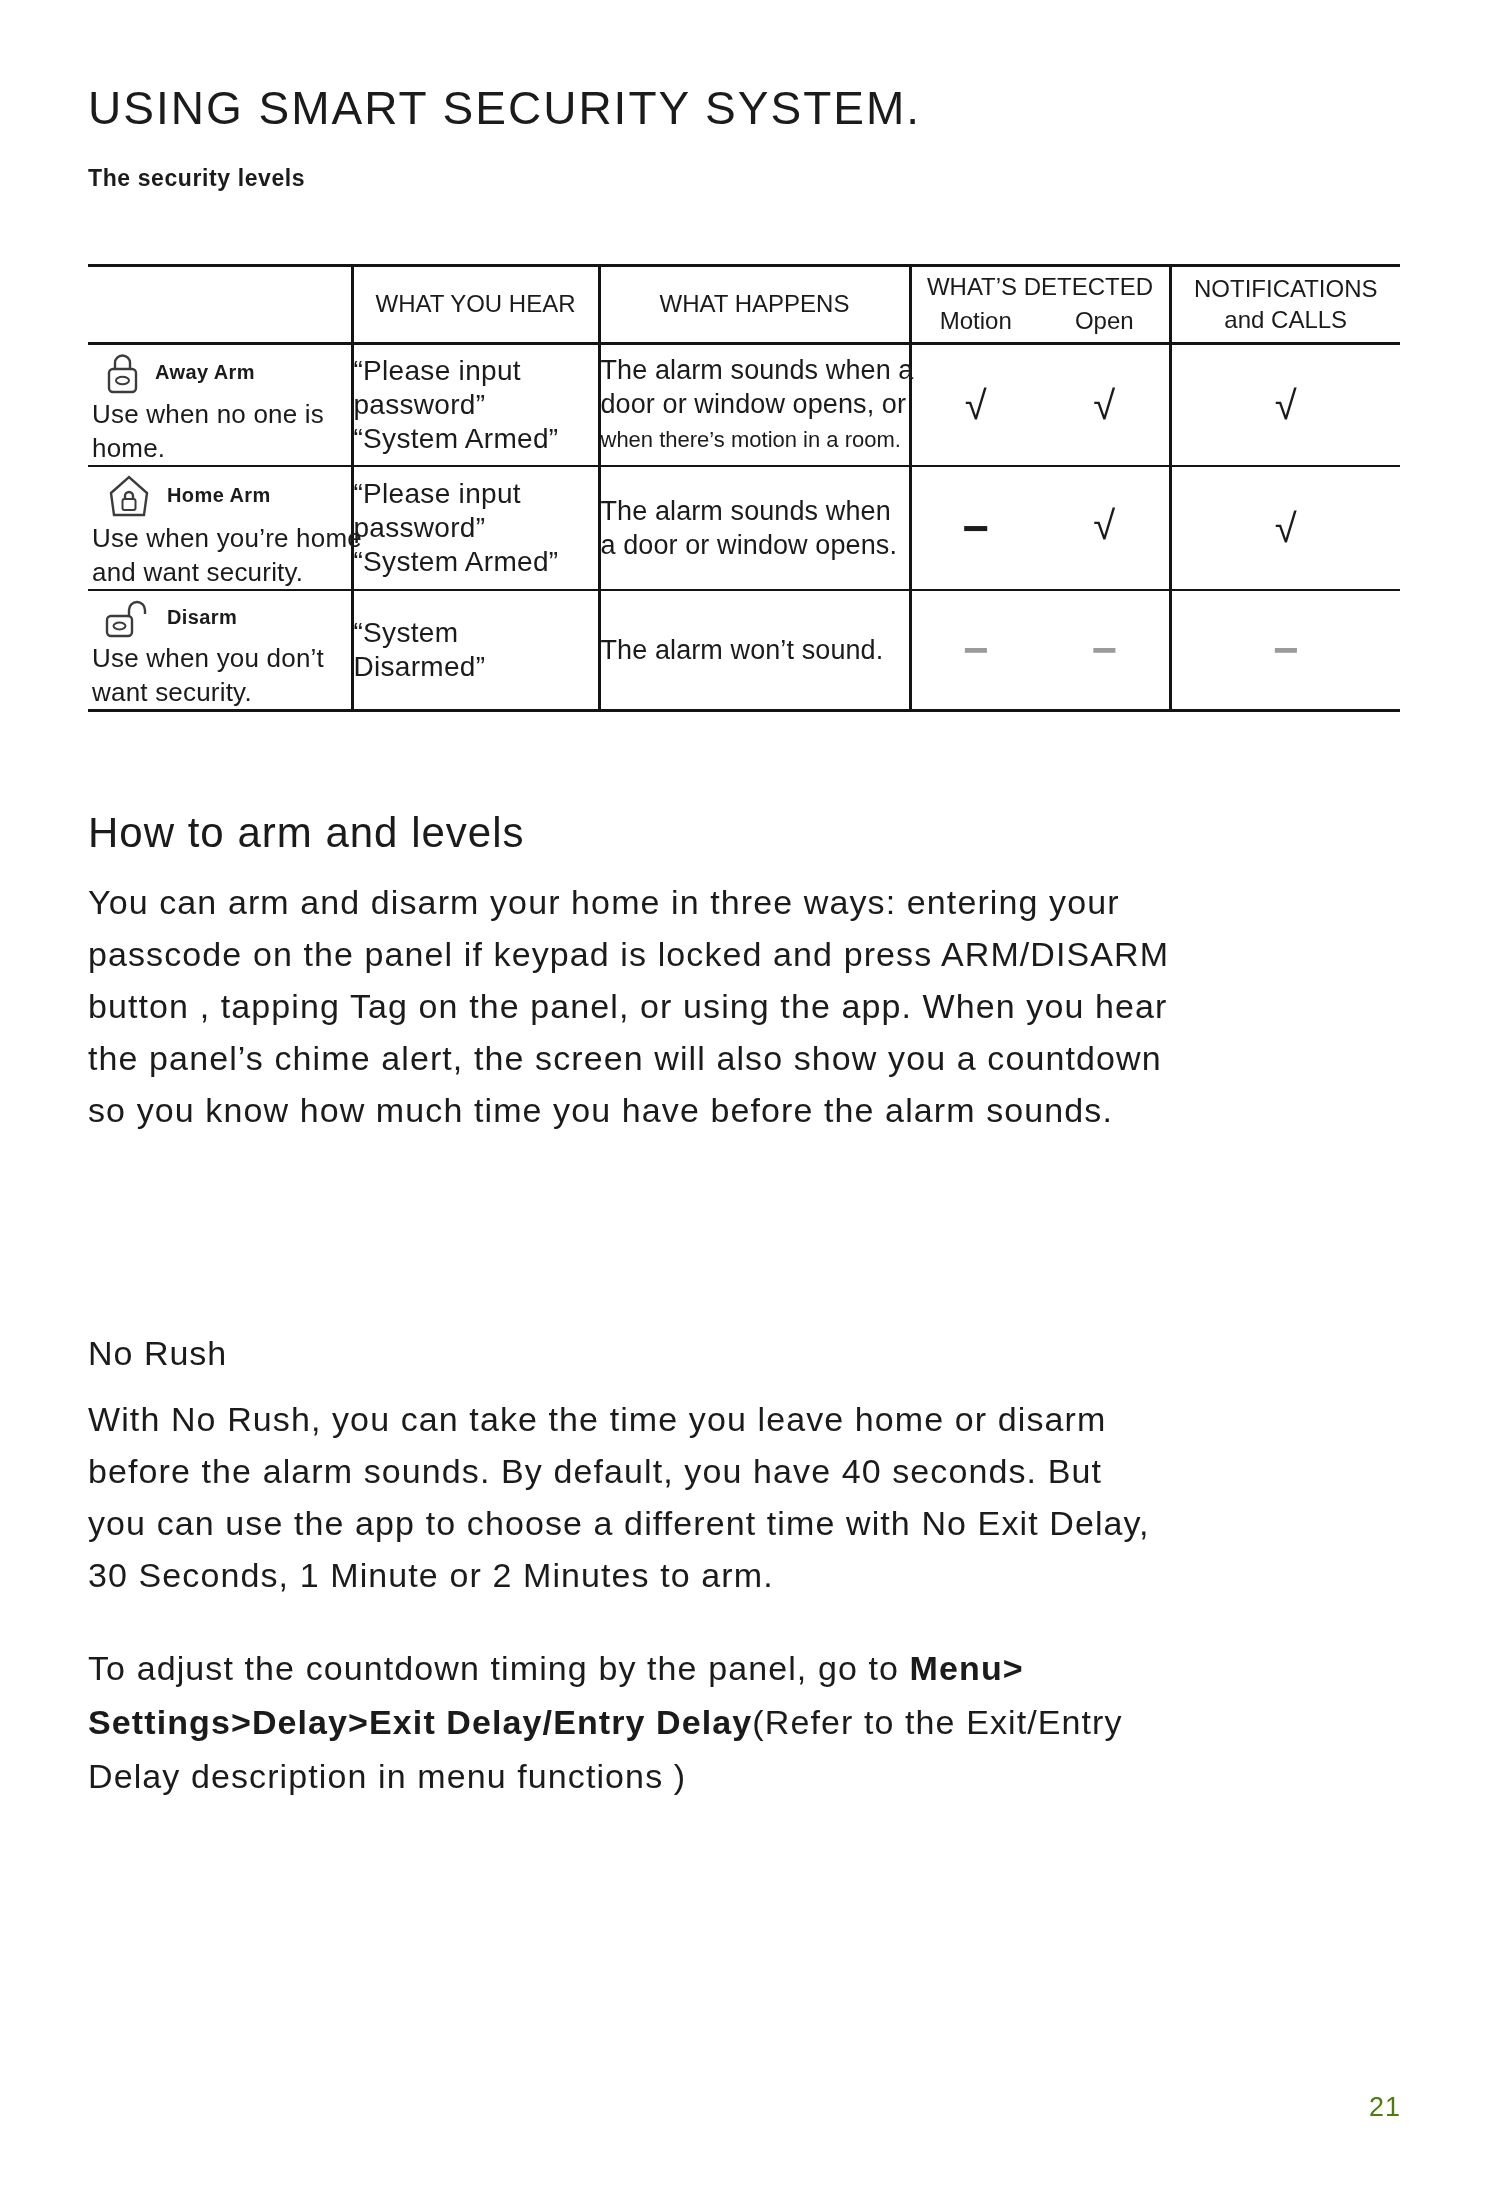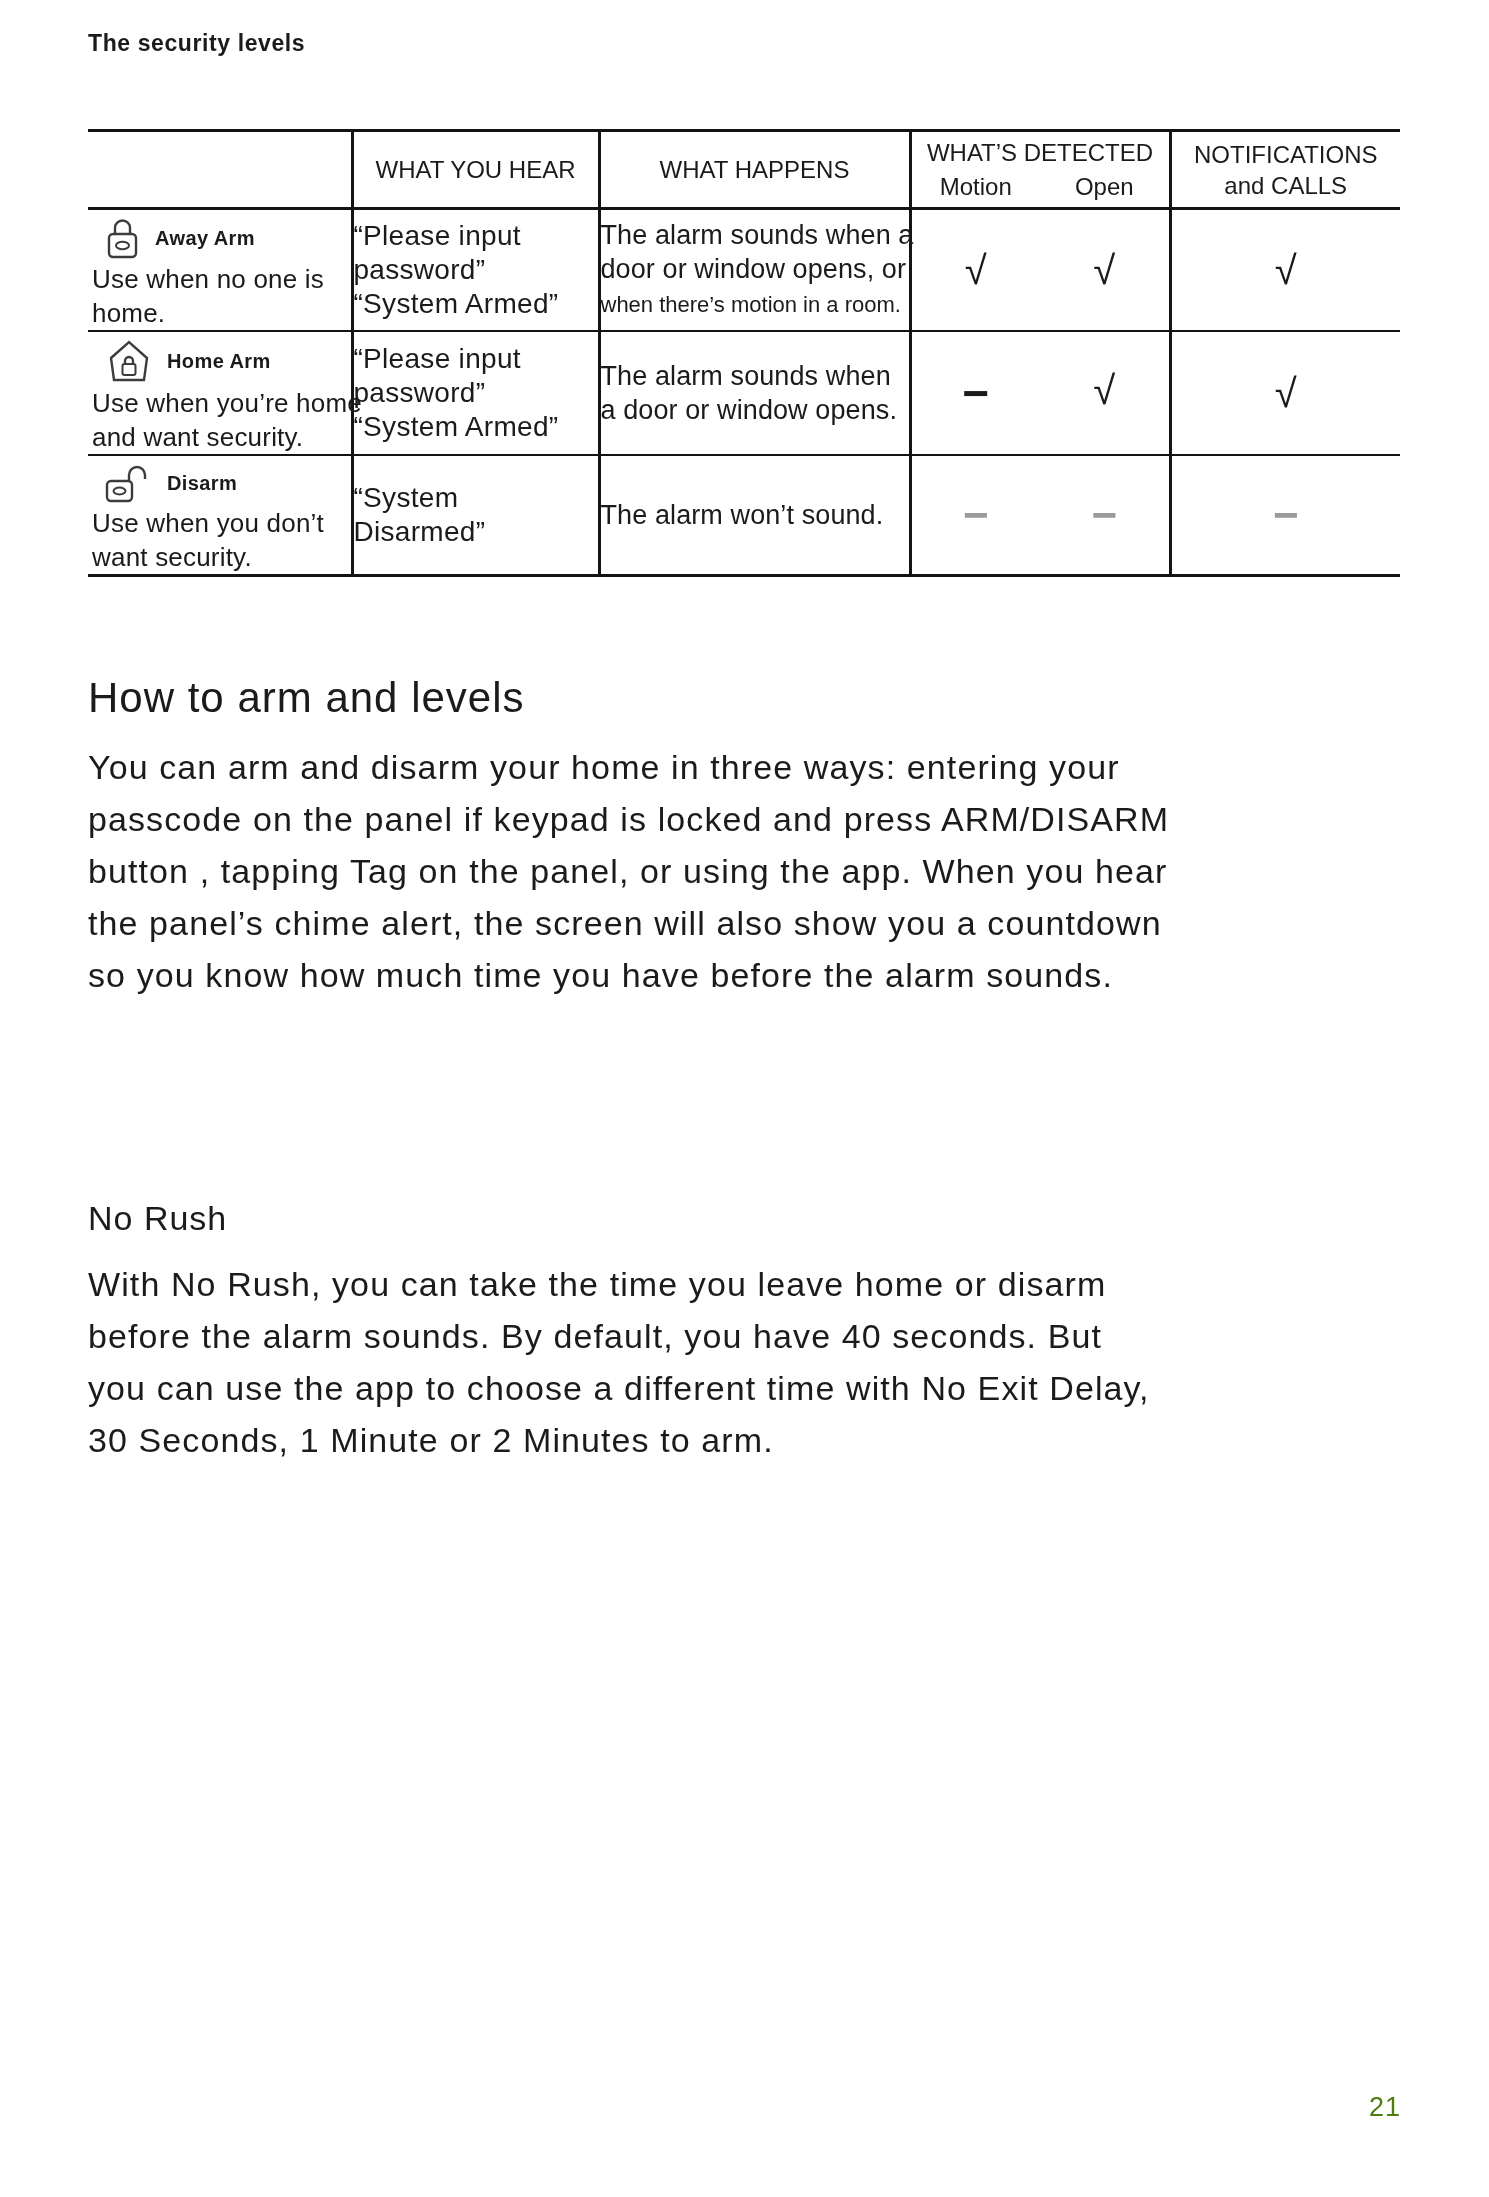--- a/index.html
+++ b/index.html
@@ -54,20 +54,21 @@
 
   .icon svg{display:block;}
 
   .page-number{position:absolute;top:2092px;right:88px;font-size:27px;color:#4d7c0f;letter-spacing:1px;}
 </style>
 </head>
 <body>
 
 <div class="content">
 
+  <h1 class="doc-title">USING SMART SECURITY SYSTEM.</h1>
 
   <h2 class="sub-heading">The security levels</h2>
 
   <table class="levels">
     <colgroup>
       <col style="width:264px">
         <col style="width:247px">
         <col style="width:311px">
         <col style="width:260px">
         <col style="width:230px">
@@ -190,16 +191,17 @@
 button , tapping Tag on the panel, or using the app. When you hear
 the panel’s chime alert, the screen will also show you a countdown
 so you know how much time you have before the alarm sounds.</p>
 
   <p class="minor-heading">No Rush</p>
   <p class="body-text tight">With No Rush, you can take the time you leave home or disarm
 before the alarm sounds. By default, you have 40 seconds. But
 you can use the app to choose a different time with No Exit Delay,
 30 Seconds, 1 Minute or 2 Minutes to arm.</p>
 
+  <p class="mixed"><span>To adjust the countdown timing by the panel, go to </span><b>Menu&gt;</b><br><b>Settings&gt;Delay&gt;Exit Delay/Entry Delay</b><span>(Refer to the Exit/Entry</span><br><span>Delay description in menu functions )</span></p>
 
 </div>
 
 <div class="page-number">21</div>
 
 </body></html>

